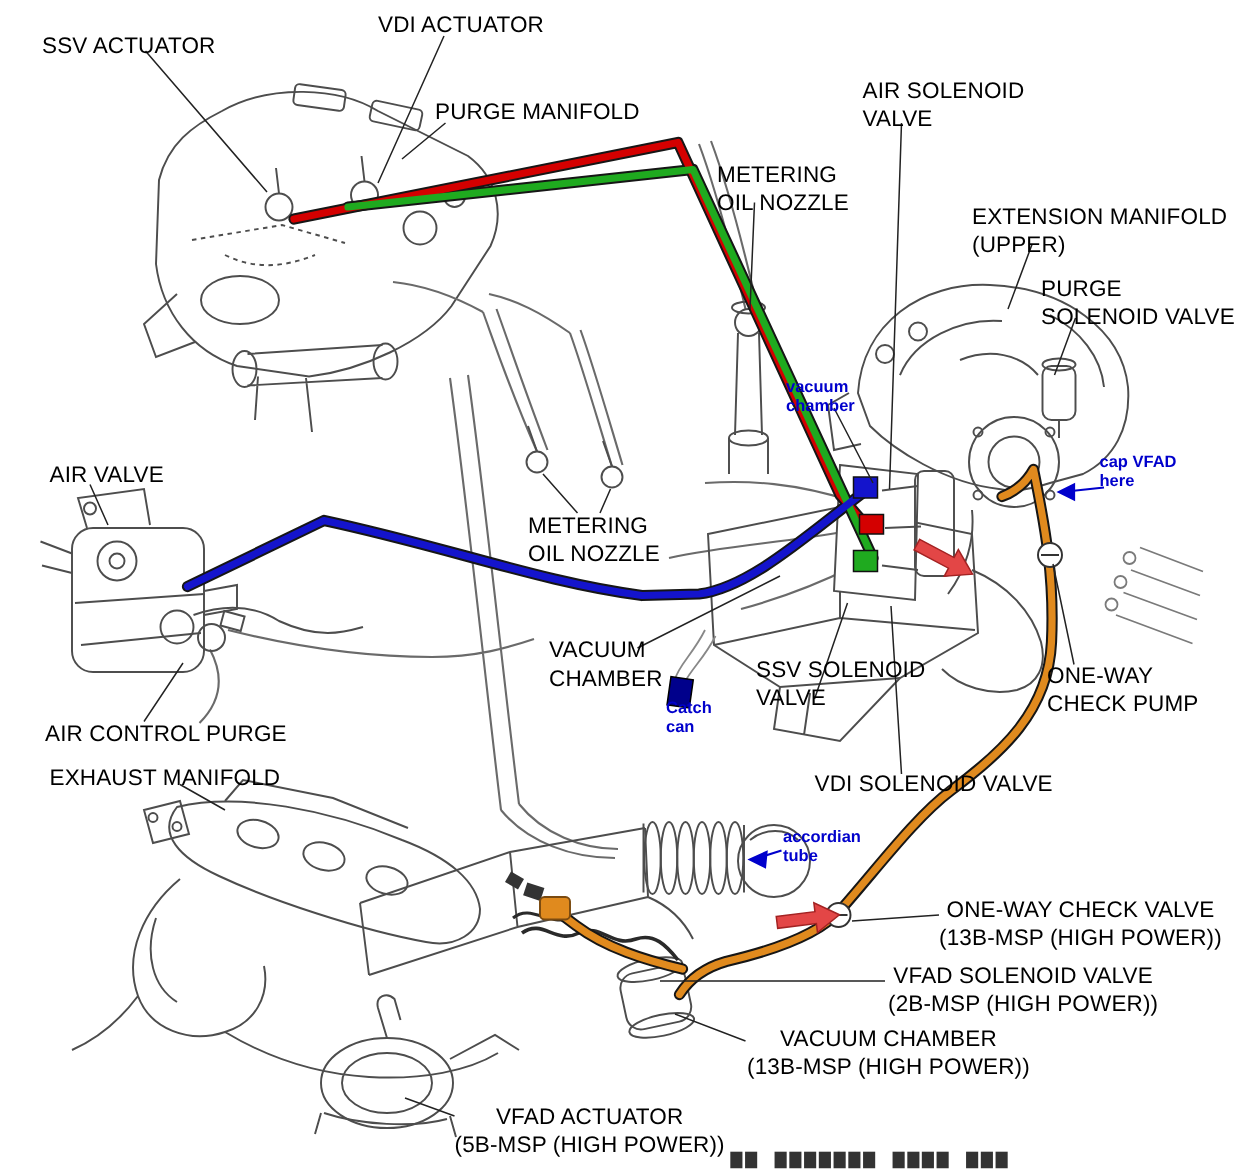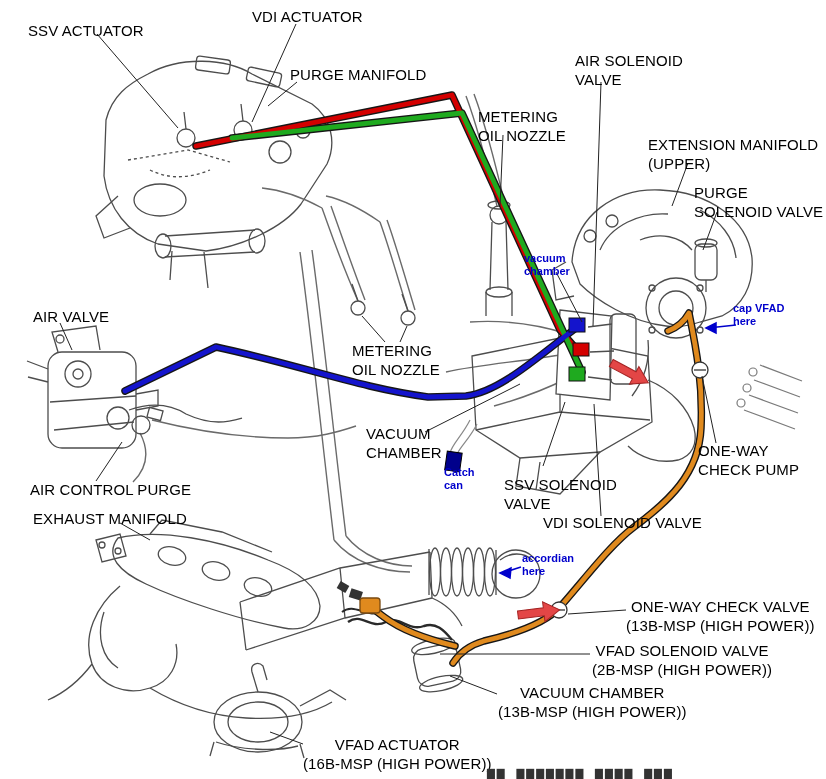--- a/index.html
+++ b/index.html
@@ -218,38 +218,38 @@
 SOLENOID VALVE</div>
 <div class="lbl" style="left:648px;top:136px">EXTENSION MANIFOLD
 (UPPER)</div>
 <div class="lbl" style="left:33px;top:308px">AIR VALVE</div>
 <div class="lbl" style="left:352px;top:342px">METERING
 OIL NOZZLE</div>
 <div class="lbl" style="left:366px;top:425px">VACUUM
 CHAMBER</div>
 <div class="lbl" style="left:30px;top:481px">AIR CONTROL PURGE</div>
 <div class="lbl" style="left:33px;top:510px">EXHAUST MANIFOLD</div>
-<div class="lbl" style="left:504px;top:476px">SSV SOLENOID
+<div class="lbl" style="left:504px;top:438px">SSV SOLENOID
 VALVE</div>
 <div class="lbl" style="left:543px;top:514px">VDI SOLENOID VALVE</div>
 <div class="lbl" style="left:698px;top:442px">ONE-WAY
 CHECK PUMP</div>
 <div class="lbl center" style="left:626px;top:598px">ONE-WAY CHECK VALVE
 (13B-MSP (HIGH POWER))</div>
 <div class="lbl center" style="left:592px;top:642px">VFAD SOLENOID VALVE
 (2B-MSP (HIGH POWER))</div>
 <div class="lbl center" style="left:498px;top:684px">VACUUM CHAMBER
 (13B-MSP (HIGH POWER))</div>
 <div class="lbl center" style="left:303px;top:736px">VFAD ACTUATOR
-(16B-MSP (HIGH POWER))</div>
+(5B-MSP (HIGH POWER))</div>
 
 <div class="ann" style="left:524px;top:252px">vacuum
 chamber</div>
 <div class="ann" style="left:733px;top:302px">cap VFAD
 here</div>
 <div class="ann" style="left:444px;top:466px">Catch
 can</div>
 <div class="ann" style="left:522px;top:552px">accordian
-here</div>
+tube</div>
 
 <div class="watermark">██ ███████ ████ ███</div>
 
 </div>
 
 </body></html>

